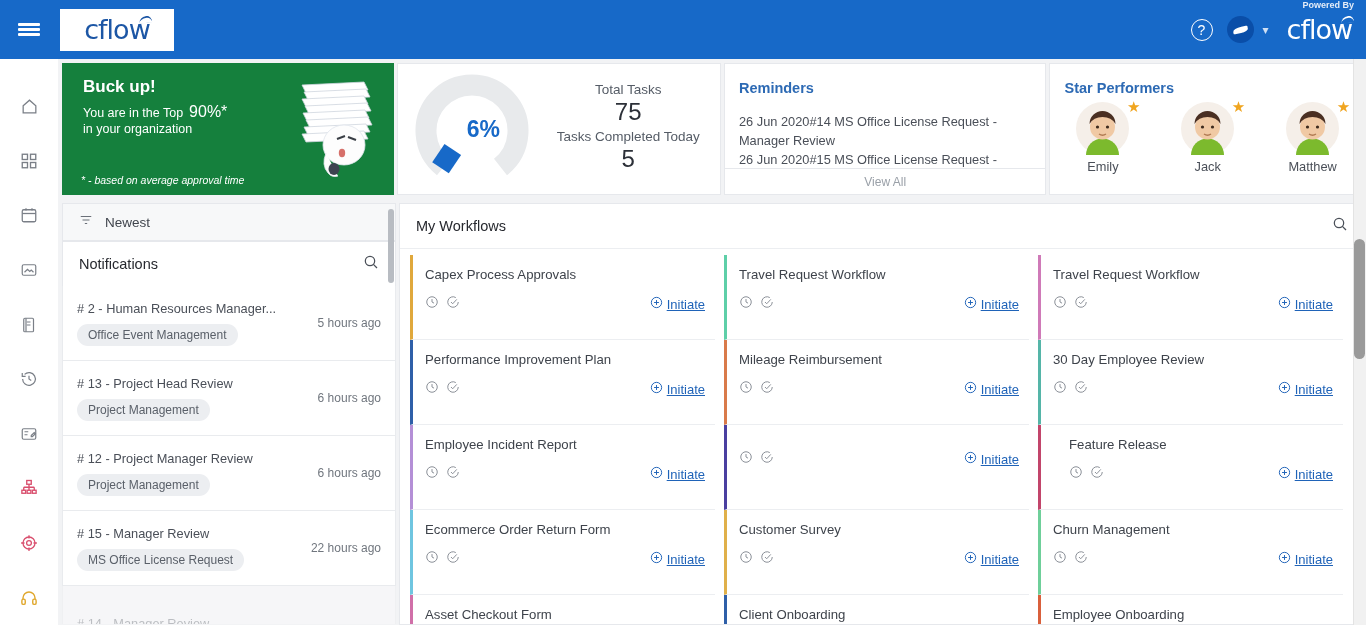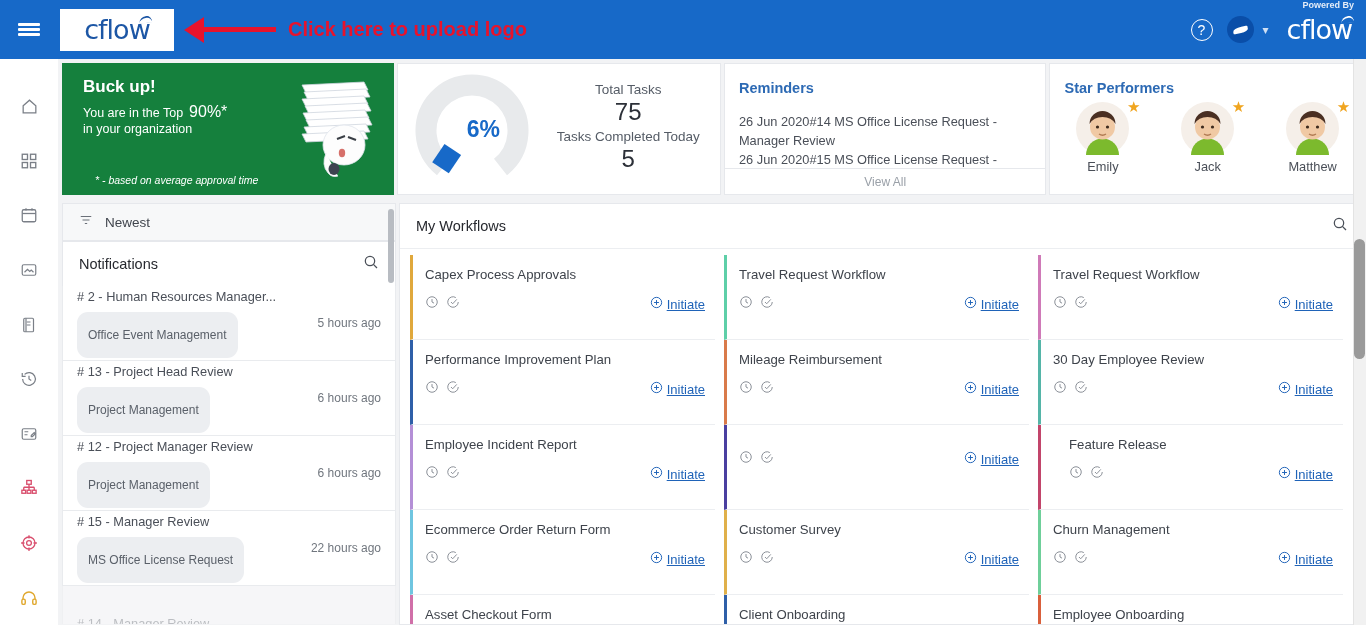--- a/index.html
+++ b/index.html
@@ -120,21 +120,21 @@
 
   
   #buckup-card {
     width: 334px; height: 132px; background: #15803d; position: relative;
     overflow: hidden; color: #ffffff;
   }
   #buckup-title { font-size: 17px; font-weight: bold; margin: 14px 0 0 21px; }
   #buckup-line1 { font-size: 12.5px; margin: 6px 0 0 21px; }
   #buckup-line1 .pct { font-size: 16px; margin-left: 6px; }
   #buckup-line2 { font-size: 12.5px; margin: 1px 0 0 21px; }
-  #buckup-foot { font-size: 10.5px; font-style: italic; position: absolute; bottom: 9px; left: 33px; }
+  #buckup-foot { font-size: 10.5px; font-style: italic; position: absolute; bottom: 9px; left: 19px; }
   #buckup-art { position: absolute; right: 14px; top: 16px; }
 
   
   #gauge-card { width: 325px; height: 132px; position: relative; display: flex; align-items: center; }
   #gauge-wrap { position: relative; width: 132px; height: 132px; margin-left: 8px; }
   #gauge-pct {
     position: absolute; left: 0; top: 0; width: 132px; height: 132px;
     display: flex; align-items: center; justify-content: center;
     font-size: 23px; font-weight: bold; color: #1769c8; padding-left: 22px;
   }
@@ -180,21 +180,21 @@
   #notif-sort .slabel { font-size: 13.5px; color: #40454d; }
   #notif-list { position: relative; height: 338px; overflow: hidden; background: #f2f3f5; }
   .notif-item {
     background: #ffffff; border: 1px solid #e9ebee; border-top: none;
     height: 75px; display: flex; align-items: center; padding: 0 14px;
   }
   .notif-item .ncol { flex: 1; min-width: 0; }
   .notif-item .ntitle { font-size: 12.8px; color: #4a4f58; white-space: nowrap; overflow: hidden; text-overflow: ellipsis; }
   .notif-item .ntag {
     display: inline-block; margin-top: 8px; background: #eceef1; color: #5a6069;
-    border-radius: 11px; padding: 16px 11px; font-size: 12px;
+    border-radius: 11px; padding: 4px 11px; font-size: 12px;
   }
   .notif-item .nago { font-size: 12px; color: #70767e; white-space: nowrap; margin-left: 8px; }
   #notif-scrollbar {
     position: absolute; right: 2px; top: 6px; width: 6px; height: 74px;
     background: #b8bcc2; border-radius: 3px; cursor: pointer;
   }
 
   
   #wf-panel { width: 966px; height: 422px; margin-left: 3px; background: #ffffff; border: 1px solid #e6e8ec; position: relative; }
   #wf-header { height: 45px; display: flex; align-items: center; padding: 0 16px; border-bottom: 1px solid #eceef1; }
@@ -240,25 +240,20 @@
       <div class="bar"></div>
         <div class="bar"></div>
         <div class="bar"></div>
     </div>
   </div>
 
   <div id="logo-box">
     <span class="logo-text">cflow</span>
   </div>
 
-  <div id="annotation">
-    <div class="arrow-head"></div>
-    <div class="arrow-shaft"></div>
-    <span class="anno-text">Click here to upload logo</span>
-  </div>
 
   <div id="header-right">
     <div class="help-icon">?</div>
     <div class="avatar-circle">
       <div class="swoosh"></div>
     </div>
     <div class="chev">▾</div>
     <div id="powered-by">
       <span class="pb-label">Powered By</span>
       <span class="pb-logo">cflow</span>

